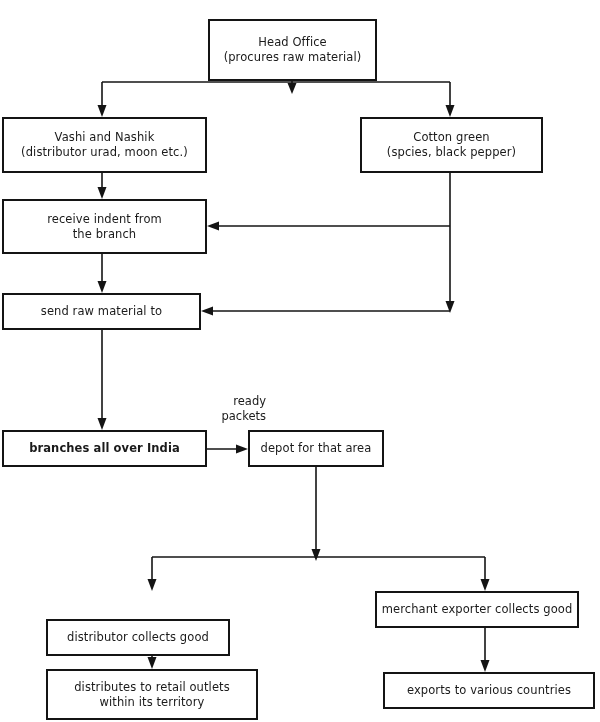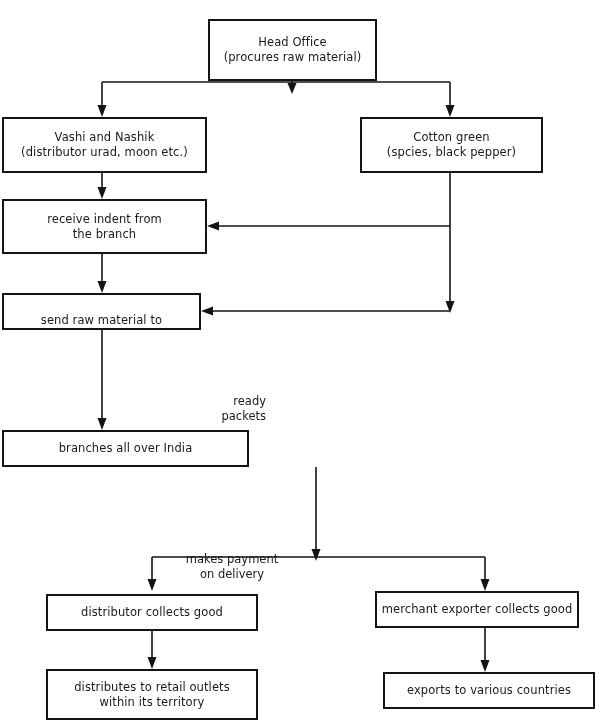--- a/index.html
+++ b/index.html
@@ -169,45 +169,46 @@
   <div class="node" style="left:360px; top:117px; width:183px; height:56px;">
     <span class="lbl">Cotton green
 (spcies, black pepper)</span>
   </div>
 
   <div class="node" style="left:2px; top:199px; width:205px; height:55px;">
     <span class="lbl">receive indent from
 the branch</span>
   </div>
 
-  <div class="node" style="left:2px; top:293px; width:199px; height:37px;align-items:flex-end;">
+  <div class="node" style="left:2px; top:293px; width:199px; height:37px;">
     <span class="lbl">send raw material to</span>
   </div>
 
-  <div class="node" style="left:2px; top:430px; width:247px; height:37px;">
+  <div class="node" style="left:2px; top:430px; width:205px; height:37px;font-weight:bold;">
     <span class="lbl">branches all over India</span>
   </div>
 
-
-  <div class="node" style="left:46px; top:594px; width:212px; height:37px;">
+  <div class="node" style="left:248px; top:430px; width:136px; height:37px;">
+    <span class="lbl">depot for that area</span>
+  </div>
+
+  <div class="node" style="left:46px; top:619px; width:184px; height:37px;">
     <span class="lbl">distributor collects good</span>
   </div>
 
   <div class="node" style="left:375px; top:591px; width:204px; height:37px;">
     <span class="lbl">merchant exporter collects good</span>
   </div>
 
   <div class="node" style="left:383px; top:672px; width:212px; height:37px;">
     <span class="lbl">exports to various countries</span>
   </div>
 
   <div class="node" style="left:46px; top:669px; width:212px; height:51px;">
     <span class="lbl">distributes to retail outlets
 within its territory</span>
   </div>
 
   <div class="edge-label" style="left:196px; top:394px; width:70px;text-align:right;">ready
 packets</div>
 
-  <div class="edge-label" style="left:165px; top:552px; width:134px;">makes payment
-on delivery</div>
 
 </div>
 
 </body></html>

